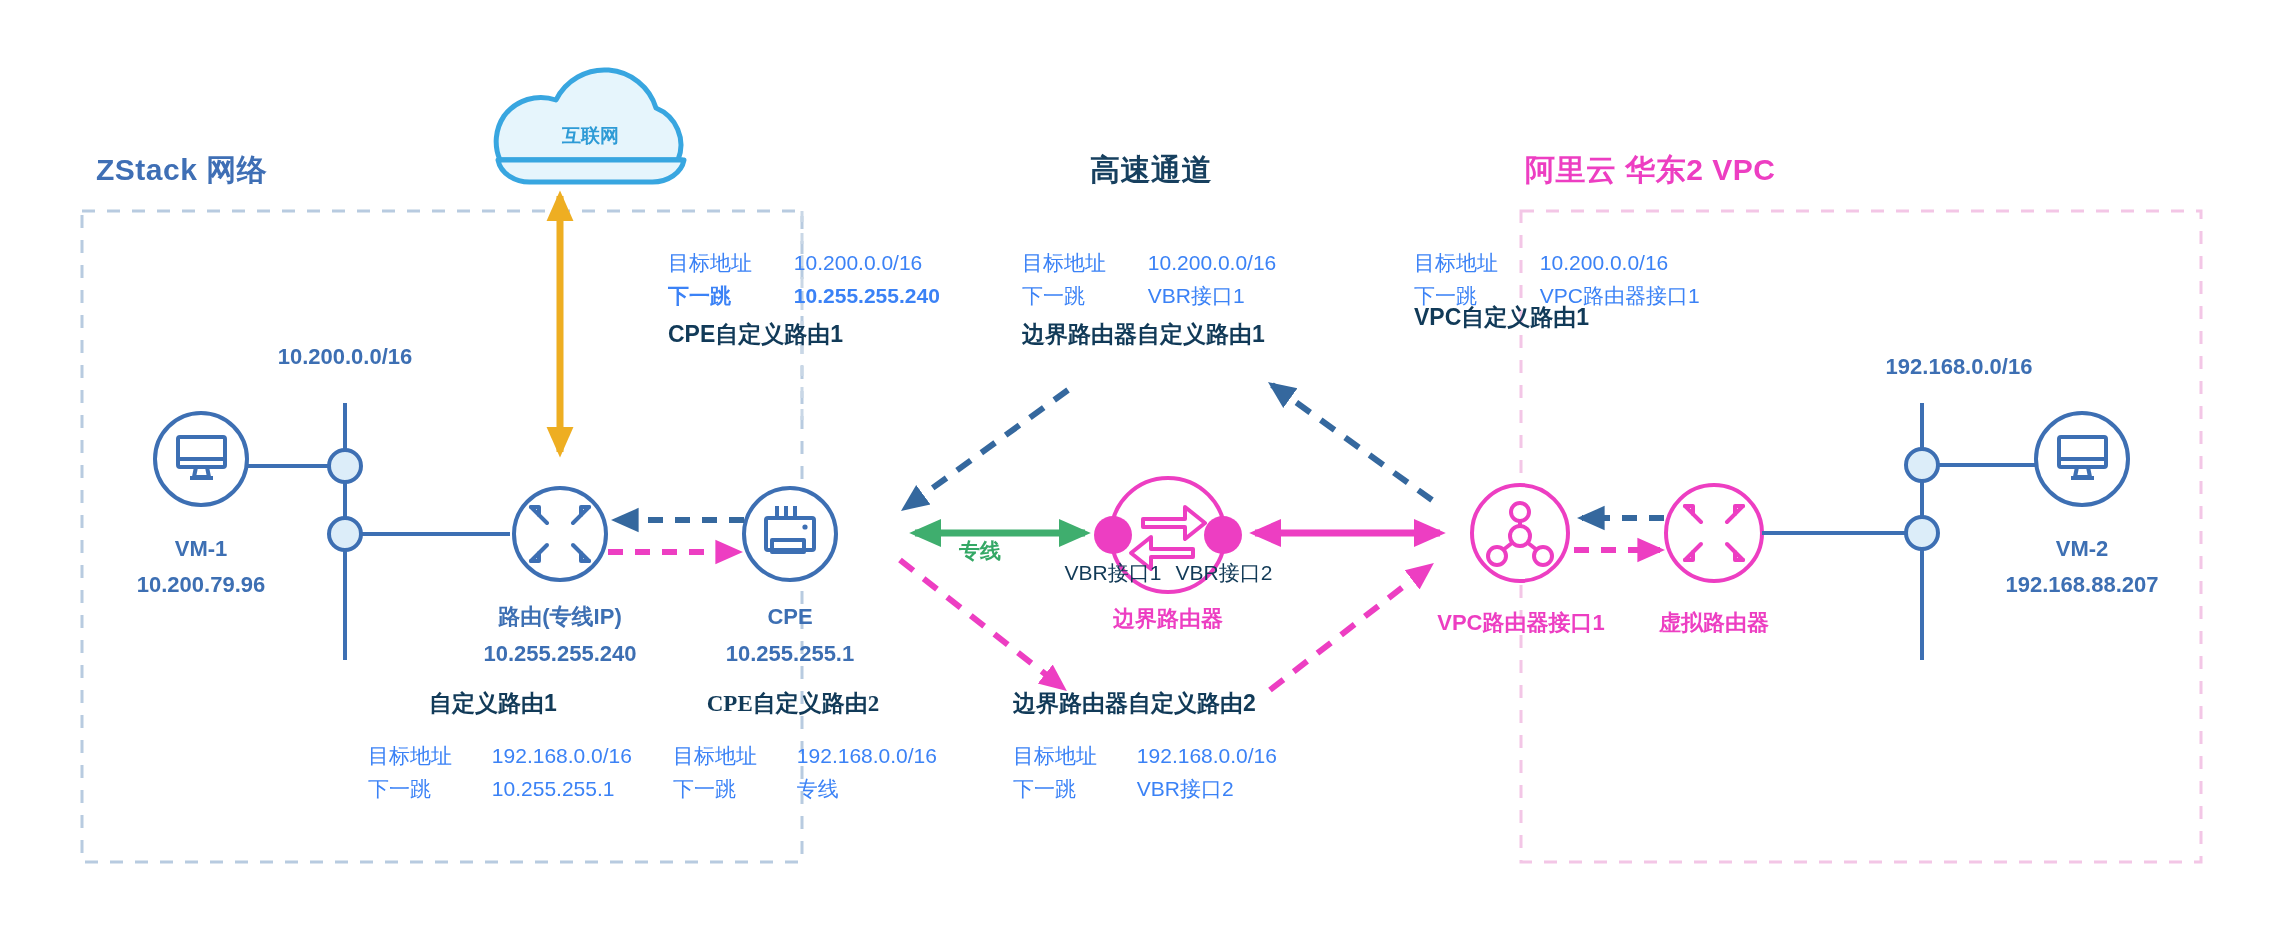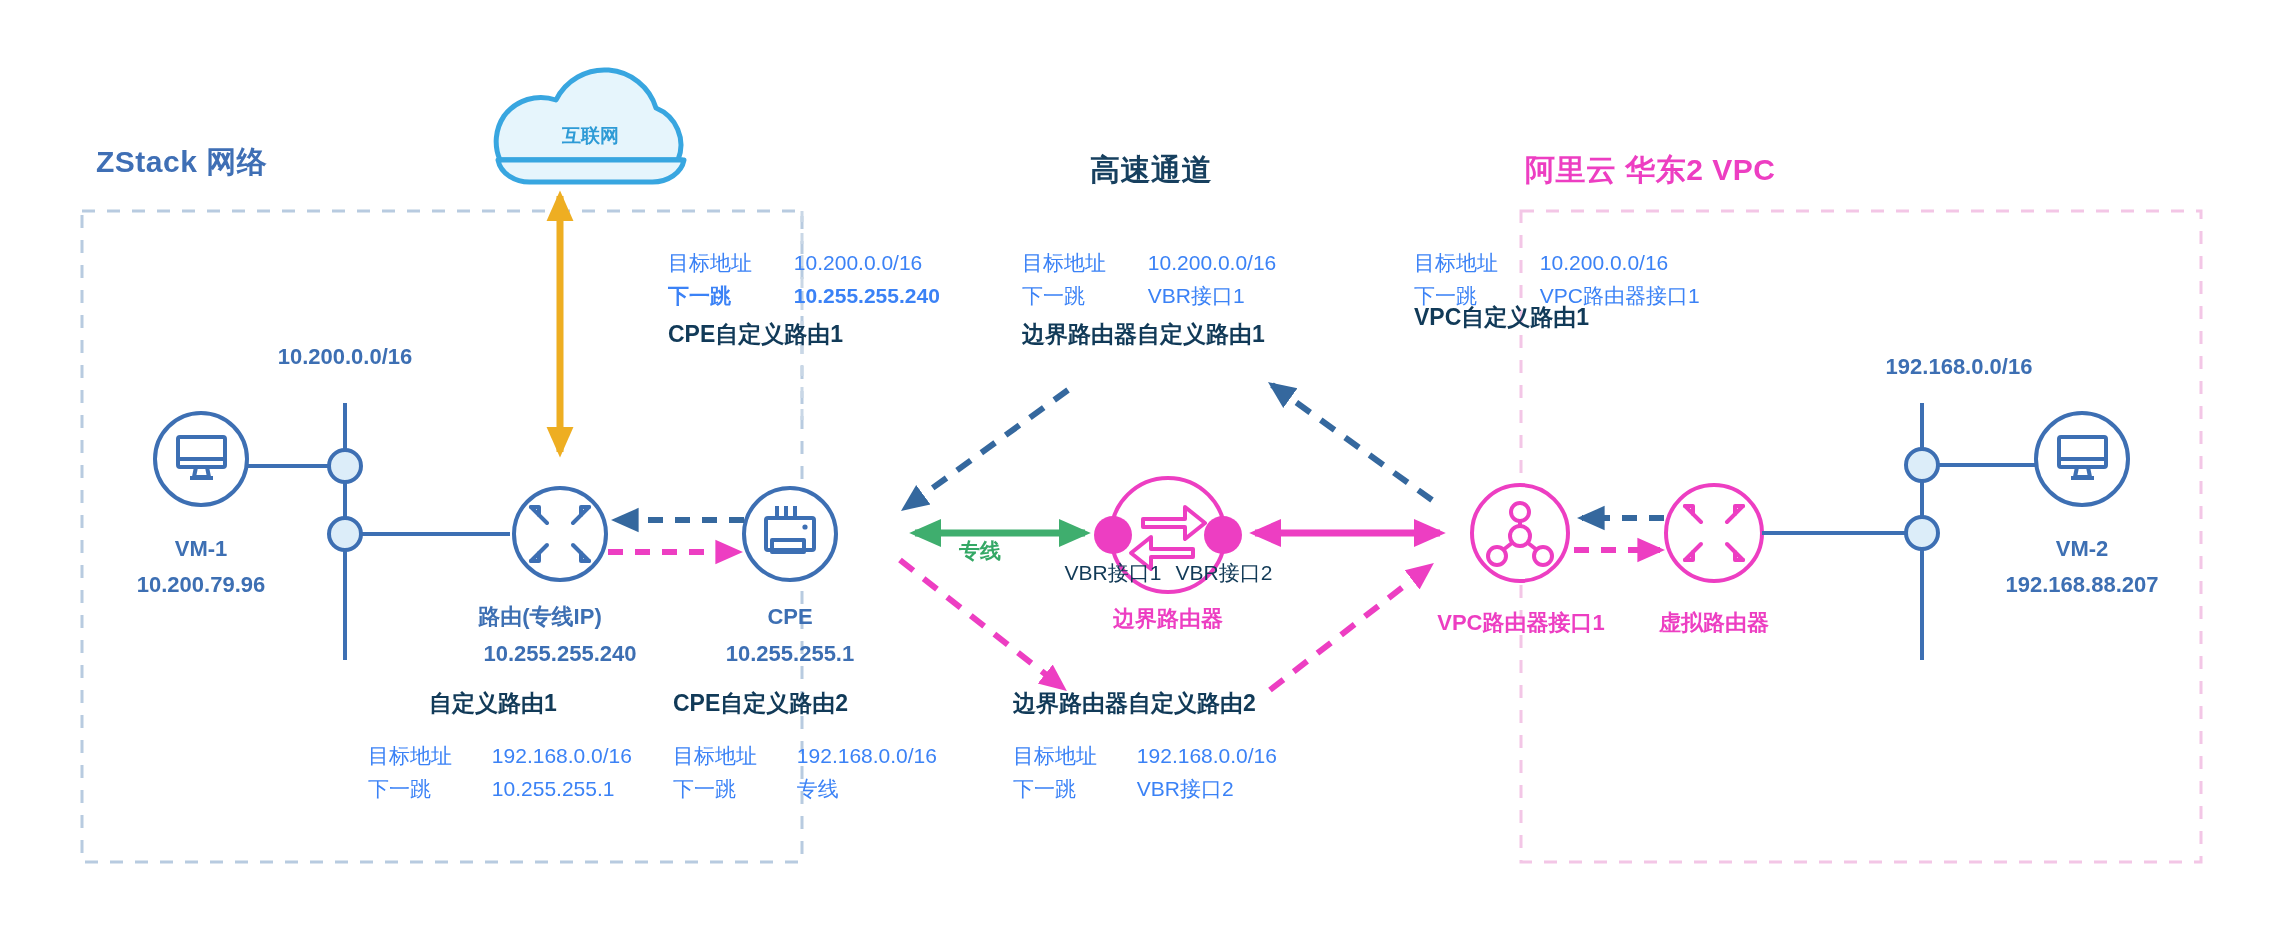--- a/index.html
+++ b/index.html
@@ -214,21 +214,21 @@
       <circle cx="2082" cy="459" r="46" fill="#ffffff" stroke="#3D6FB3" stroke-width="4"></circle>
       <g stroke="#3D6FB3" stroke-width="4" fill="none" stroke-linejoin="round">
         <rect x="2059" y="437" width="47" height="30" rx="2"></rect>
         <line x1="2059" y1="459" x2="2106" y2="459"></line>
         <path d="M2077 467 l-2 10 h15 l-2 -10"></path>
         <line x1="2071" y1="478" x2="2094" y2="478"></line>
       </g>
     </g>
   </svg>
 
-  <div class="lbl title blue" style="left:96px;top:147px;text-align:center;">ZStack 网络</div>
+  <div class="lbl title blue" style="left:96px;top:155px;text-align:center;">ZStack 网络</div>
   <div class="lbl title dark" style="left:1090px;top:155px;font-family:Liberation Serif, serif;">高速通道</div>
   <div class="lbl title pink" style="left:1525px;top:155px;">阿里云 华东2 VPC</div>
 
   <div class="lbl cloudtxt" style="left:513px;top:126px;width:155px;text-align:center;">互联网</div>
 
   <div class="lbl" style="left:668px;top:252px;">
     <div class="route-row" style="margin-bottom:12px;">
       <span class="k" style="width:120px;">目标地址</span>
       <span class="v">10.200.0.0/16</span>
     </div>
@@ -261,21 +261,21 @@
       <span class="v">VPC路由器接口1</span>
     </div>
     <div class="route-head">VPC自定义路由1</div>
   </div>
 
   <div class="lbl cap cidr" style="left:200px;top:346px;width:290px;">10.200.0.0/16</div>
 
   <div class="lbl cap blue" style="left:101px;top:538px;width:200px;">VM-1</div>
   <div class="lbl cap blue" style="left:101px;top:574px;width:200px;">10.200.79.96</div>
 
-  <div class="lbl cap blue" style="left:420px;top:606px;width:240px;">路由(专线IP)</div>
+  <div class="lbl cap blue" style="left:440px;top:606px;width:240px;">路由(专线IP)</div>
   <div class="lbl cap blue" style="left:440px;top:643px;width:240px;">10.255.255.240</div>
 
   <div class="lbl cap blue" style="left:690px;top:606px;width:200px;">CPE</div>
   <div class="lbl cap blue" style="left:690px;top:643px;width:200px;">10.255.255.1</div>
 
   <div class="lbl cap green" style="left:935px;top:540px;width:90px;">专线</div>
 
   <div class="lbl cap vbr" style="left:1052px;top:562px;width:122px;">VBR接口1</div>
   <div class="lbl cap vbr" style="left:1163px;top:562px;width:122px;">VBR接口2</div>
   <div class="lbl cap pink" style="left:1083px;top:608px;width:170px;">边界路由器</div>
@@ -293,21 +293,21 @@
       <span class="k" style="width:118px;">目标地址</span>
       <span class="v">192.168.0.0/16</span>
     </div>
     <div class="route-row">
       <span class="k" style="width:118px;">下一跳</span>
       <span class="v">10.255.255.1</span>
     </div>
   </div>
 
   <div class="lbl" style="left:673px;top:692px;">
-    <div class="route-head" style="width:240px;margin-bottom:30px;">CPE自定义路由2</div>
+    <div class="route-head" style="text-align:center;width:240px;margin-bottom:30px;font-family:Liberation Serif, serif;">CPE自定义路由2</div>
     <div class="route-row" style="margin-bottom:12px;">
       <span class="k" style="width:118px;">目标地址</span>
       <span class="v">192.168.0.0/16</span>
     </div>
     <div class="route-row">
       <span class="k" style="width:118px;">下一跳</span>
       <span class="v">专线</span>
     </div>
   </div>
 

